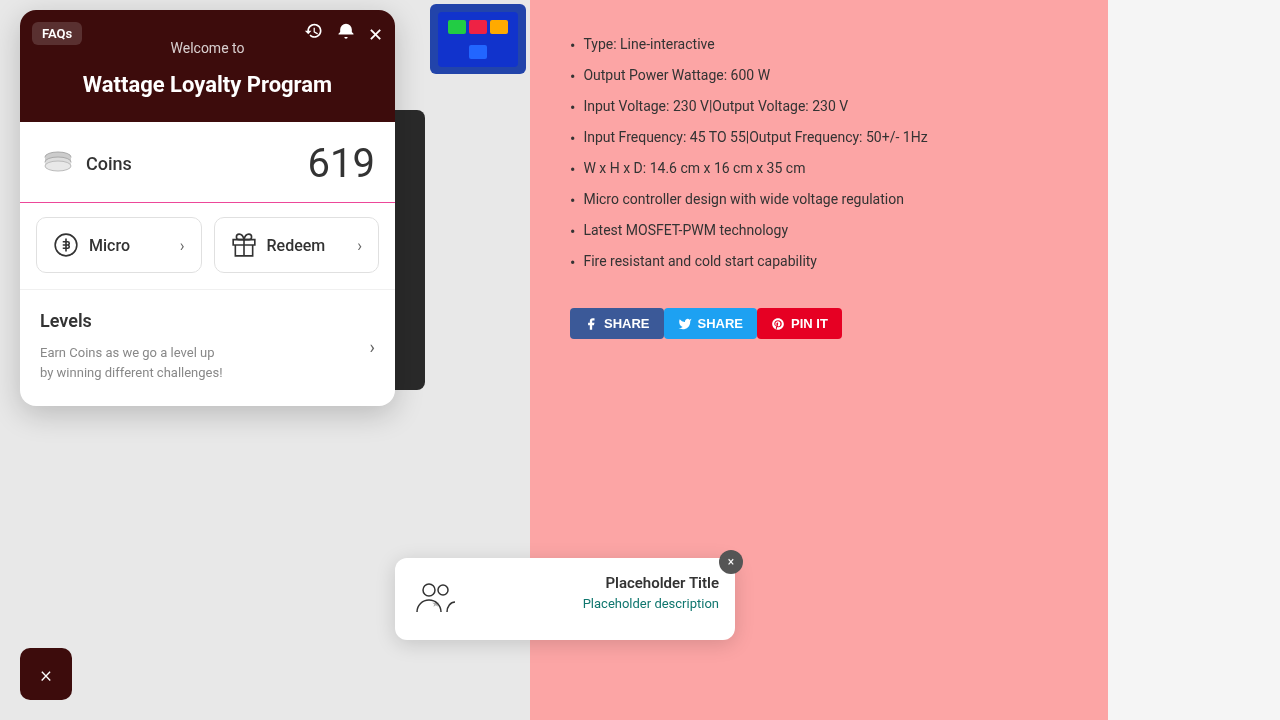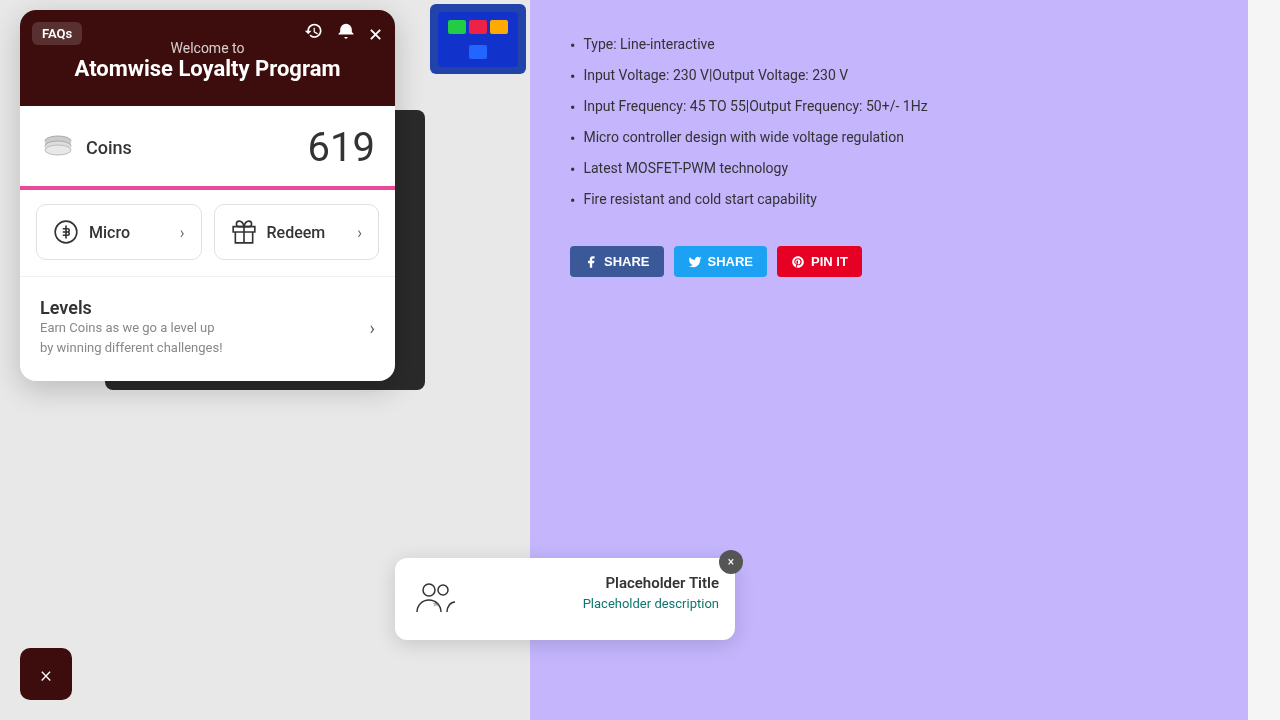--- a/index.html
+++ b/index.html
@@ -9,23 +9,23 @@
       width: 1280px;
       height: 720px;
       overflow: hidden;
       position: relative;
     }
 
     
     .product-page {
       position: absolute;
       top: 0; left: 0;
-      width: 1248px;
+      width: 1108px;
       height: 720px;
-      background: #c4b5fd;
+      background: #fca5a5;
       display: flex;
     }
 
     .product-image-area {
       width: 530px;
       height: 720px;
       background: #e8e8e8;
       position: relative;
       overflow: hidden;
     }
@@ -84,21 +84,20 @@
 
     .product-specs li::before {
       content: "•";
       color: #333;
       font-size: 16px;
       flex-shrink: 0;
     }
 
     .social-buttons {
       display: flex;
-      gap: 10px;
       margin-top: 12px;
     }
 
     .social-btn {
       display: flex;
       align-items: center;
       gap: 6px;
       padding: 8px 14px;
       border-radius: 4px;
       font-size: 13px;
@@ -159,36 +158,36 @@
       font-size: 13px;
       font-weight: 600;
       padding: 4px 10px;
       border-radius: 6px;
     }
 
     .welcome-text {
       color: rgba(255,255,255,0.8);
       font-size: 14px;
       margin-top: 10px;
-      margin-bottom: 0;
+      margin-bottom: 16px;
     }
 
     .program-title {
       color: #fff;
       font-size: 22px;
       font-weight: 700;
       text-align: center;
     }
 
     .widget-coins-section {
       padding: 18px 20px 15px;
       display: flex;
       align-items: center;
       justify-content: space-between;
-      border-bottom: 4px solid #ec4899;
+      border-bottom: 1px solid #ec4899;
     }
 
     .coins-left {
       display: flex;
       align-items: center;
       gap: 10px;
     }
 
     .coins-icon {
       width: 36px;
@@ -252,21 +251,21 @@
       padding: 20px 20px 24px;
       display: flex;
       align-items: center;
       justify-content: space-between;
     }
 
     .levels-text h3 {
       font-size: 18px;
       font-weight: 600;
       color: #333;
-      margin-bottom: 0;
+      margin-bottom: 12px;
     }
 
     .levels-text p {
       font-size: 13px;
       color: #888;
       line-height: 1.5;
     }
 
     .levels-chevron {
       color: #666;
@@ -419,22 +418,24 @@
           <div class="ups-btn ups-btn-blue"></div>
           <div class="ups-btn ups-btn-teal"></div>
         </div>
       </div>
     </div>
   </div>
 
   <div class="product-details">
     <ul class="product-specs">
       <li>Type: Line-interactive</li>
+      <li>Output Power Wattage: 600 W</li>
       <li>Input Voltage: 230 V|Output Voltage: 230 V</li>
       <li>Input Frequency: 45 TO 55|Output Frequency: 50+/- 1Hz</li>
+      <li>W x H x D: 14.6 cm x 16 cm x 35 cm</li>
       <li>Micro controller design with wide voltage regulation</li>
       <li>Latest MOSFET-PWM technology</li>
       <li>Fire resistant and cold start capability</li>
     </ul>
 
     <div class="social-buttons">
       <button class="social-btn share-btn">
         <svg width="14" height="14" viewBox="0 0 24 24" fill="white">
             <path d="M18 2h-3a5 5 0 00-5 5v3H7v4h3v8h4v-8h3l1-4h-4V7a1 1 0 011-1h3z"></path>
           </svg>
@@ -471,21 +472,21 @@
 
       <span>
         <svg viewBox="0 0 24 24" fill="white" width="20" height="20">
           <path d="M12 2a7 7 0 00-7 7v3l-2 2v1h18v-1l-2-2V9a7 7 0 00-7-7zm0 18a2 2 0 002-2H10a2 2 0 002 2z"></path>
         </svg>
       </span>
 
       <span style="color:white; font-size:18px; cursor:pointer; font-weight:300;">✕</span>
     </div>
     <span class="welcome-text">Welcome to</span>
-    <span class="program-title">Atomwise Loyalty Program</span>
+    <span class="program-title">Wattage Loyalty Program</span>
   </div>
 
   <div class="widget-coins-section">
     <div class="coins-left">
       <div class="coins-icon">
 
         <svg width="34" height="34" viewBox="0 0 34 34" fill="none">
           <ellipse cx="17" cy="10" rx="13" ry="5" fill="#ccc" stroke="#aaa" stroke-width="1"></ellipse>
           <rect x="4" y="10" width="26" height="5" fill="#ccc"></rect>
           <ellipse cx="17" cy="15" rx="13" ry="5" fill="#ddd" stroke="#aaa" stroke-width="1"></ellipse>

